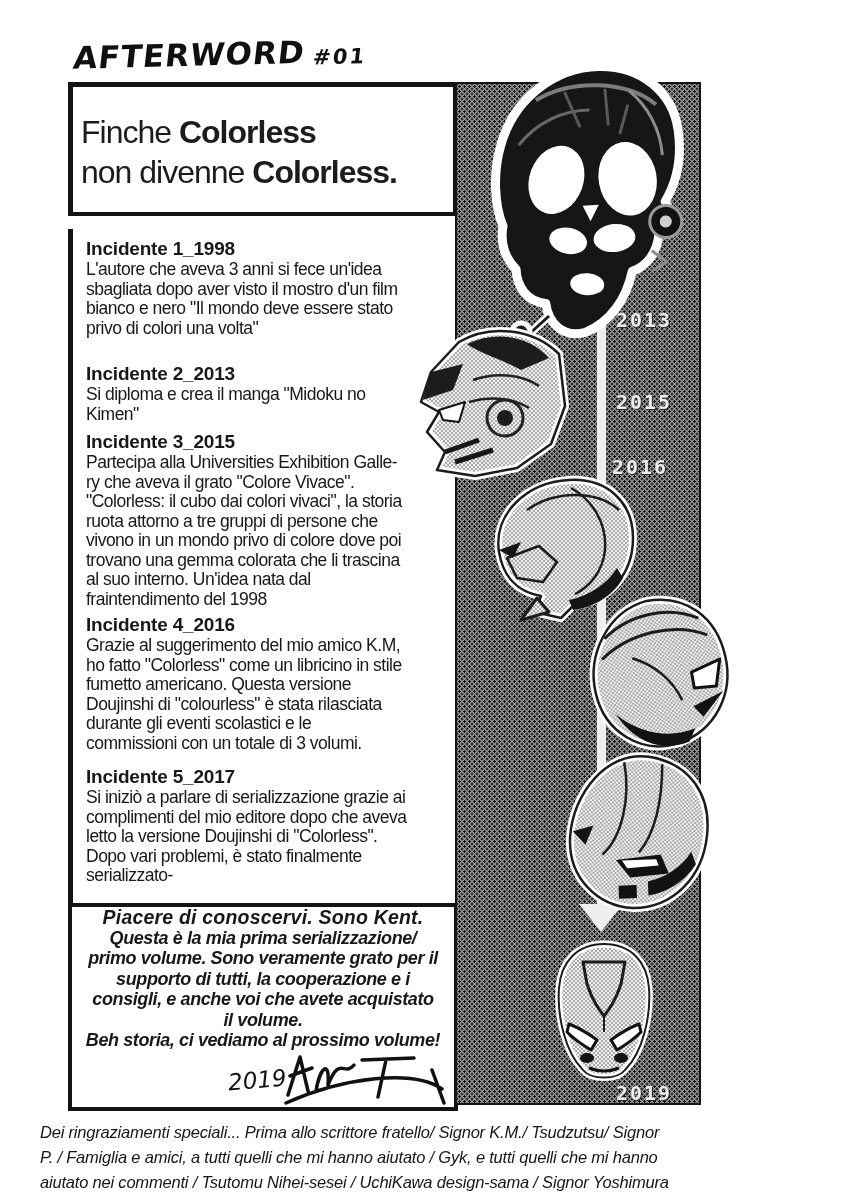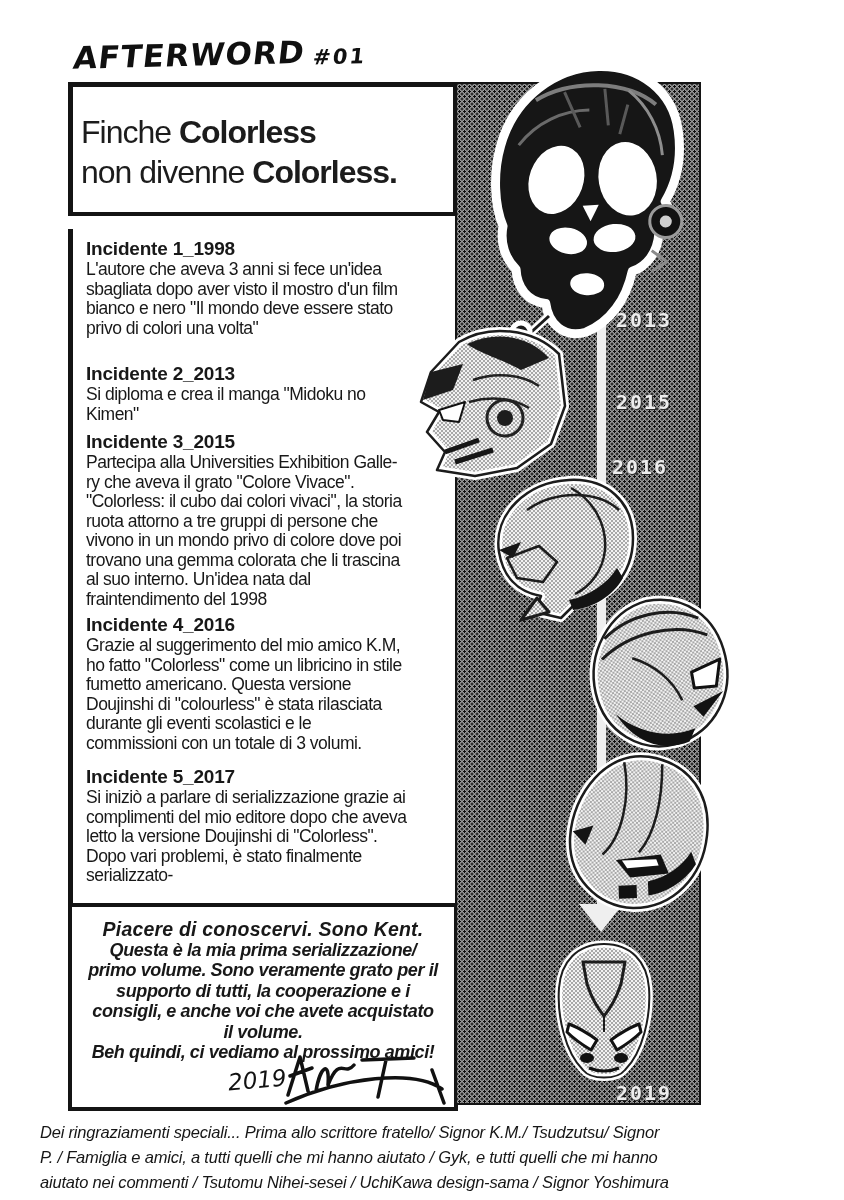--- a/index.html
+++ b/index.html
@@ -21,21 +21,21 @@
 
   
   .incidents{position:absolute;left:68px;top:229px;width:390px;height:674px;box-sizing:border-box;
              border-left:5px solid #141414;background:#fff;padding:8px 4px 0 13px;z-index:1;overflow:hidden;}
   .inc-heading{font-weight:700;font-size:19px;line-height:23px;letter-spacing:-0.2px;white-space:nowrap;}
   .inc-line{font-size:17.5px;line-height:19.5px;letter-spacing:-0.5px;white-space:nowrap;}
   .gap-a{margin-top:24px;} .gap-b{margin-top:6px;} .gap-c{margin-top:4px;} .gap-d{margin-top:12px;}
 
   
   .message-box{position:absolute;left:68px;top:903px;width:390px;height:208px;box-sizing:border-box;
-               border:4px solid #141414;background:#fff;z-index:2;text-align:center;padding-top:12px;}
+               border:4px solid #141414;background:#fff;z-index:2;text-align:center;padding-top:0;}
   .msg-line{font-family:"Liberation Sans",sans-serif;font-style:italic;font-weight:700;
             font-size:18px;line-height:20.5px;letter-spacing:-0.4px;white-space:nowrap;}
   .msg-line.first{font-size:19.5px;letter-spacing:0.2px;}
   .sig-year{position:absolute;left:156px;top:160px;font-family:"DejaVu Sans",sans-serif;font-style:italic;
             font-size:23px;transform:rotate(-5deg);color:#111;}
   .sig-scribble{position:absolute;left:210px;top:142px;}
 
   
   .art-panel{position:absolute;left:455px;top:82px;width:246px;height:1023px;box-sizing:border-box;
              border:2px solid #141414;z-index:3;
@@ -121,21 +121,21 @@
     </div>
   </div>
 
   <div class="message-box">
     <div class="msg-line first">Piacere di conoscervi. Sono Kent.</div>
     <div class="msg-line">Questa è la mia prima serializzazione/</div>
     <div class="msg-line">primo volume. Sono veramente grato per il</div>
     <div class="msg-line">supporto di tutti, la cooperazione e i</div>
     <div class="msg-line">consigli, e anche voi che avete acquistato</div>
     <div class="msg-line">il volume.</div>
-    <div class="msg-line">Beh quindi, ci vediamo al prossimo amici!</div>
+    <div class="msg-line">Beh storia, ci vediamo al prossimo volume!</div>
     <div class="sig-year">2019</div>
     <svg class="sig-scribble" width="164" height="60" viewBox="0 0 164 60">
       <path d="M6,46 L18,8 L26,42 M8,27 L30,19 M34,42 C38,18 48,10 46,36 C58,6 62,28 72,16 M80,11 L132,9 M104,11 L96,48 M4,54 C62,28 132,20 160,40 M150,21 L162,54" stroke="#111111" stroke-width="3.5" fill="none" stroke-linecap="round" stroke-linejoin="round"></path>
     </svg>
   </div>
 
   <div class="art-panel">
     <div class="timeline-line"></div>
     <div class="timeline-arrow"></div>
     <span class="year y2013">2013</span>

